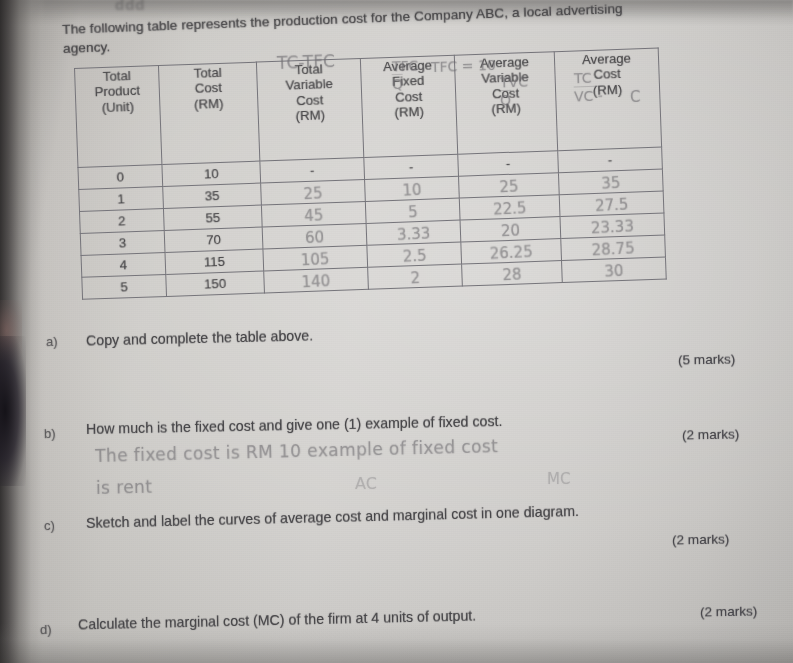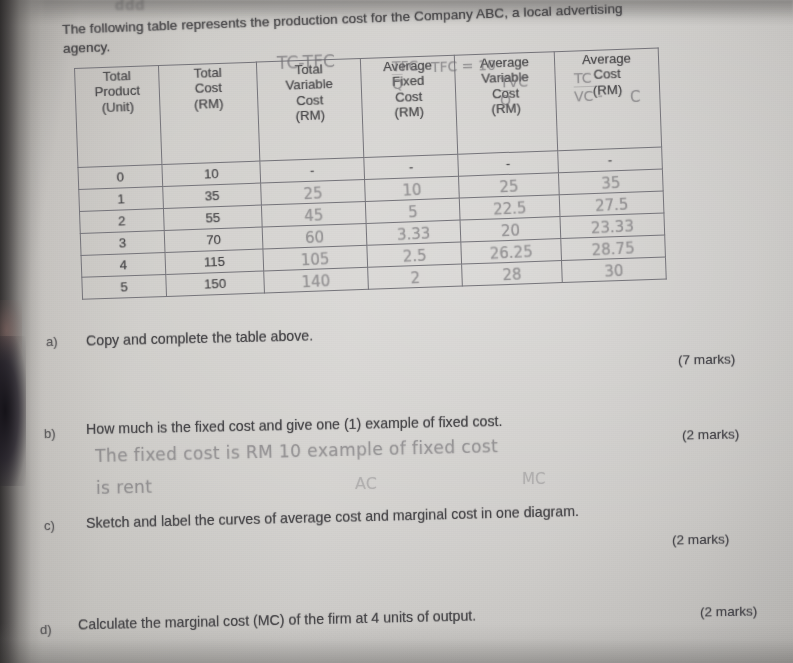--- a/index.html
+++ b/index.html
@@ -140,21 +140,21 @@
     display:block;
     color:#6e6c70;font-family:"DejaVu Sans", sans-serif;
     font-size:17px;opacity:.62;letter-spacing:.4px;
     text-shadow:0 0 1.4px rgba(110,108,112,.5);
     filter:blur(.33px);white-space:nowrap;
   }
   #ans-b .hline2{margin-top:12px;}
 
   
   #ac-mark{left:355px;top:474px;font-size:16px;opacity:.33;}
-  #mc-mark{left:522px;top:470px;font-size:15px;opacity:.33;}
+  #mc-mark{left:547px;top:470px;font-size:15px;opacity:.33;}
   .qlabel{
     position:absolute;color:#3f3e41;font-size:13px;opacity:.78;
     filter:blur(.5px);text-shadow:0 0 1.2px rgba(60,58,60,.6);
   }
   .qtext{
     position:absolute;color:#454447;font-size:14.2px;white-space:nowrap;
     text-shadow:0 0 1px rgba(70,68,70,.6);filter:blur(.22px);
   }
   .qmarks{
     position:absolute;color:#46454a;font-size:13.6px;white-space:nowrap;
@@ -304,21 +304,21 @@
   <span class="hand" id="f3">TFC = 10</span>
   <span class="hand" id="f4">TVC</span>
   <span class="hand" id="f4b">Q</span>
   <span class="hand" id="f5">TC</span>
   <span class="hand" id="f5b">VC  -</span>
   <span class="hand" id="f6">C</span>
 </div>
 
 <div class="qlabel" id="qa-label">a)</div>
 <div class="qtext" id="qa-text">Copy and complete the table above.</div>
-<div class="qmarks" id="qa-marks">(7 marks)</div>
+<div class="qmarks" id="qa-marks">(5 marks)</div>
 
 <div class="qlabel" id="qb-label">b)</div>
 <div class="qtext" id="qb-text">How much is the fixed cost and give one (1) example of fixed cost.</div>
 <div class="qmarks" id="qb-marks">(2 marks)</div>
 
 <div id="ans-b">
   <span class="hline hline1">The fixed cost is RM 10   example of fixed cost</span>
   <span class="hline hline2">is rent</span>
 </div>
 

